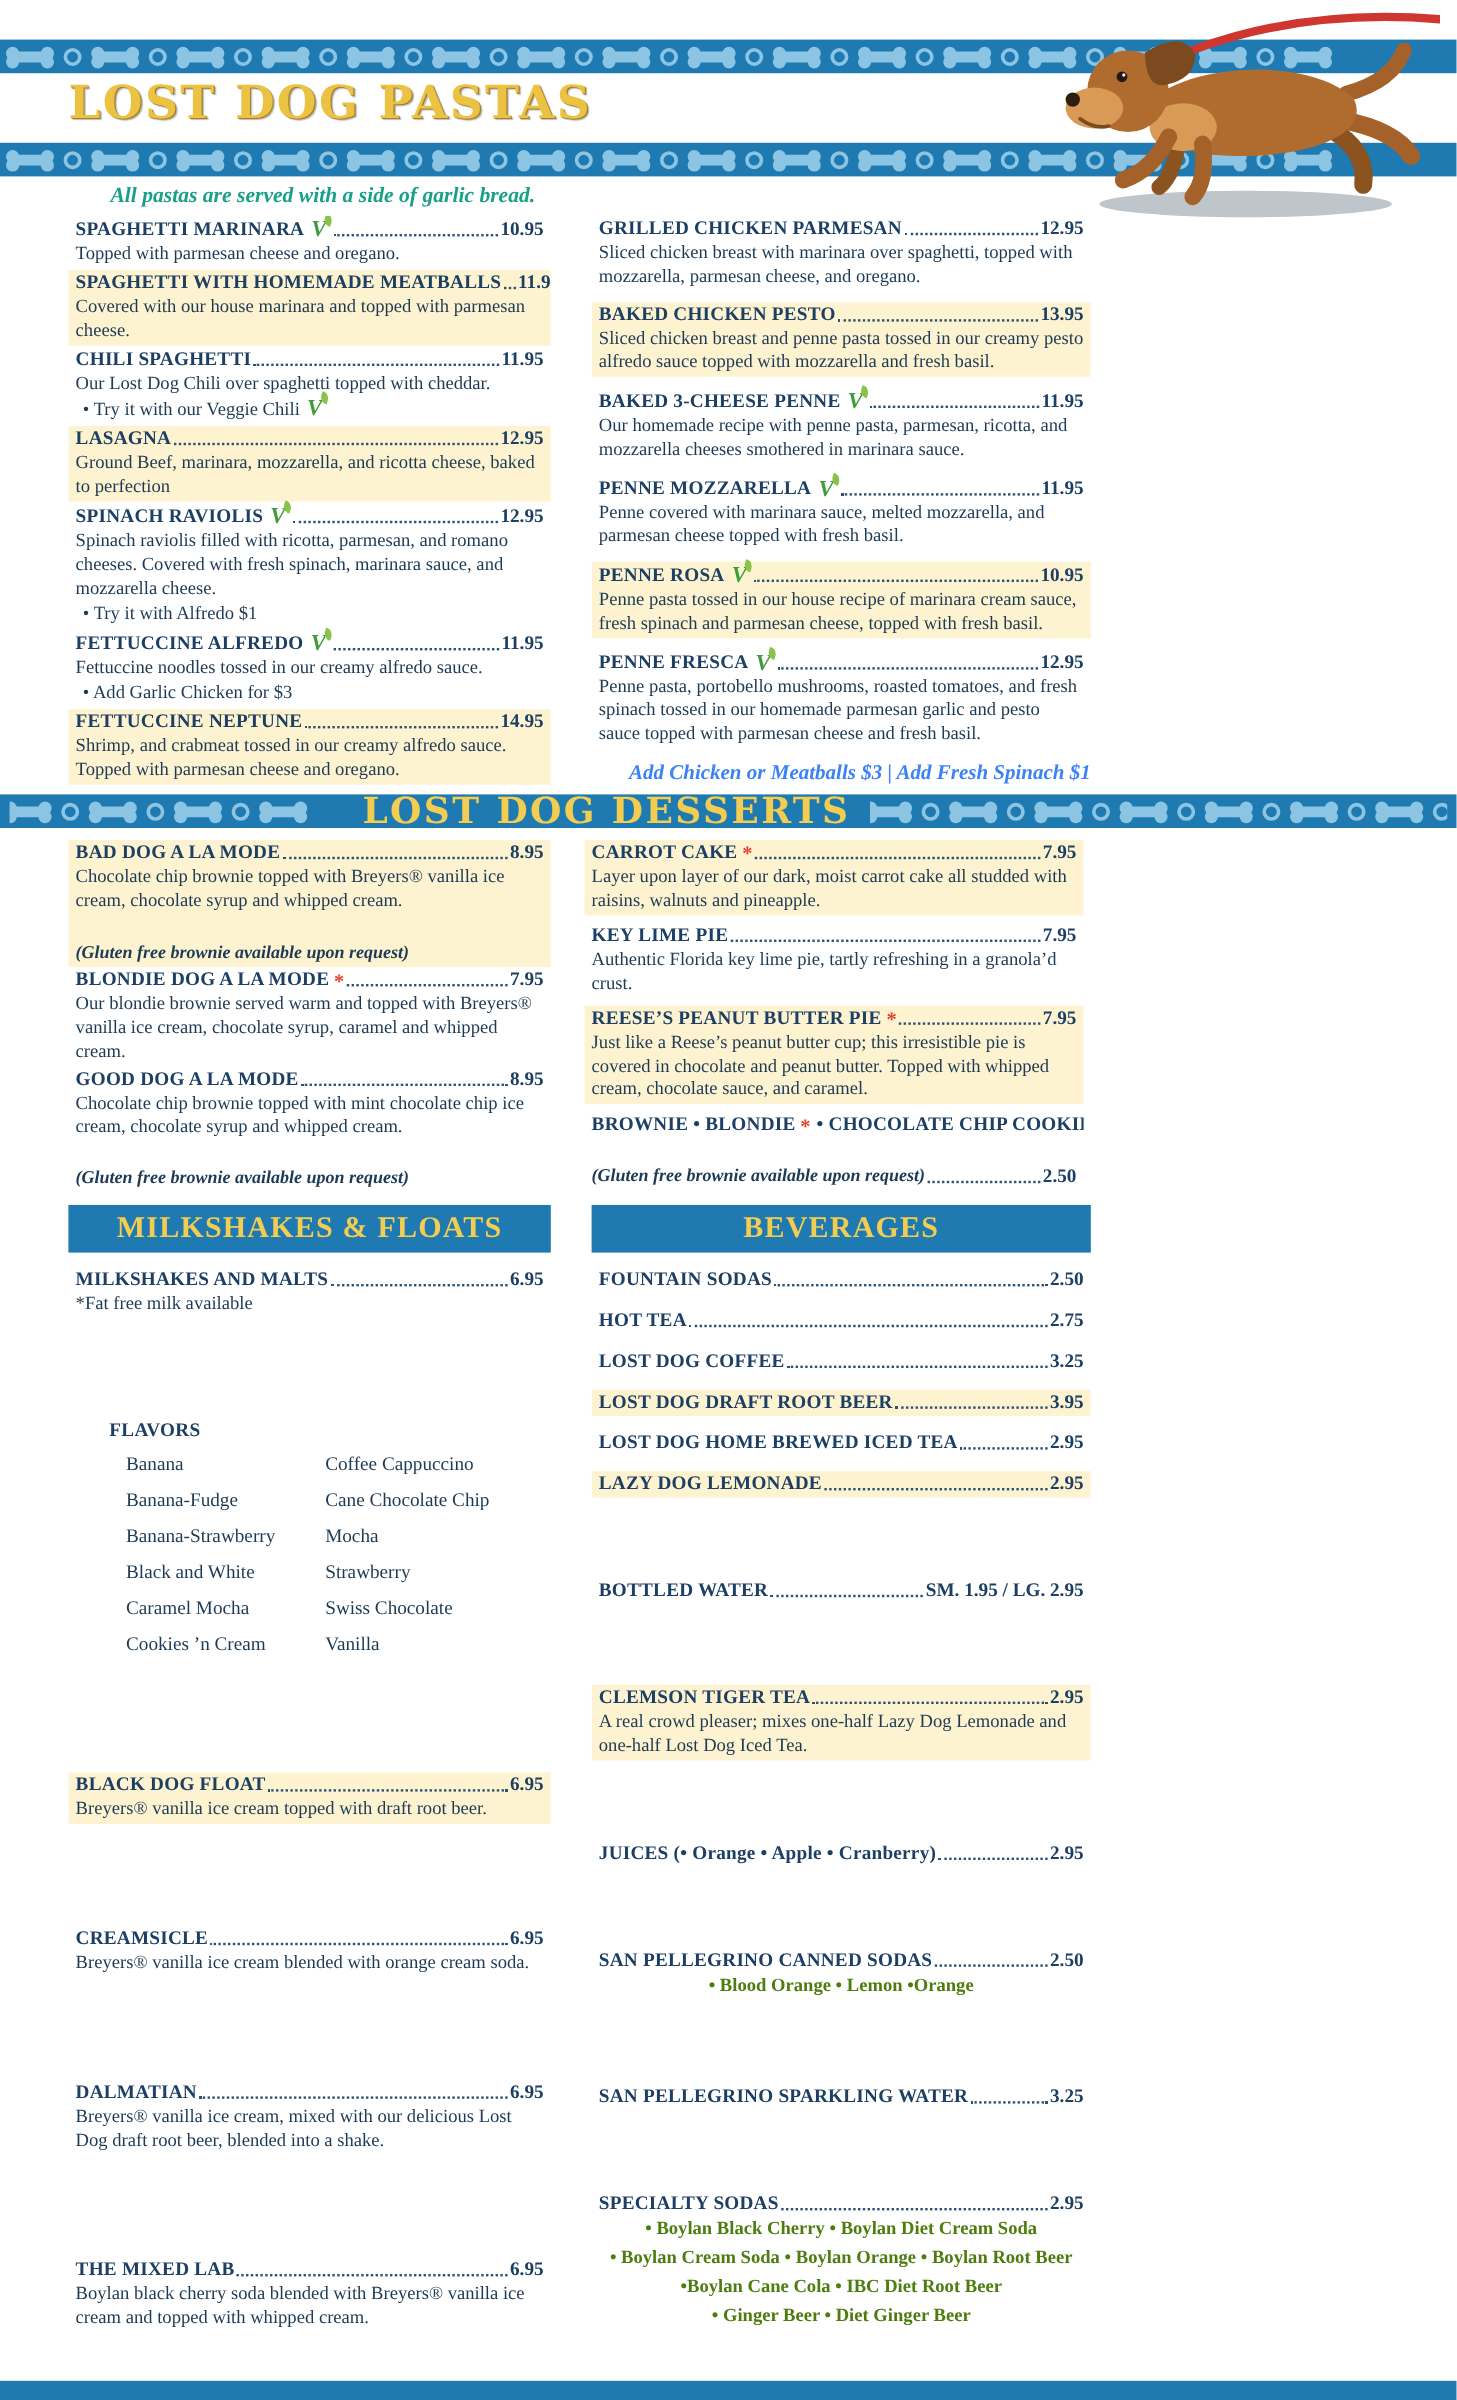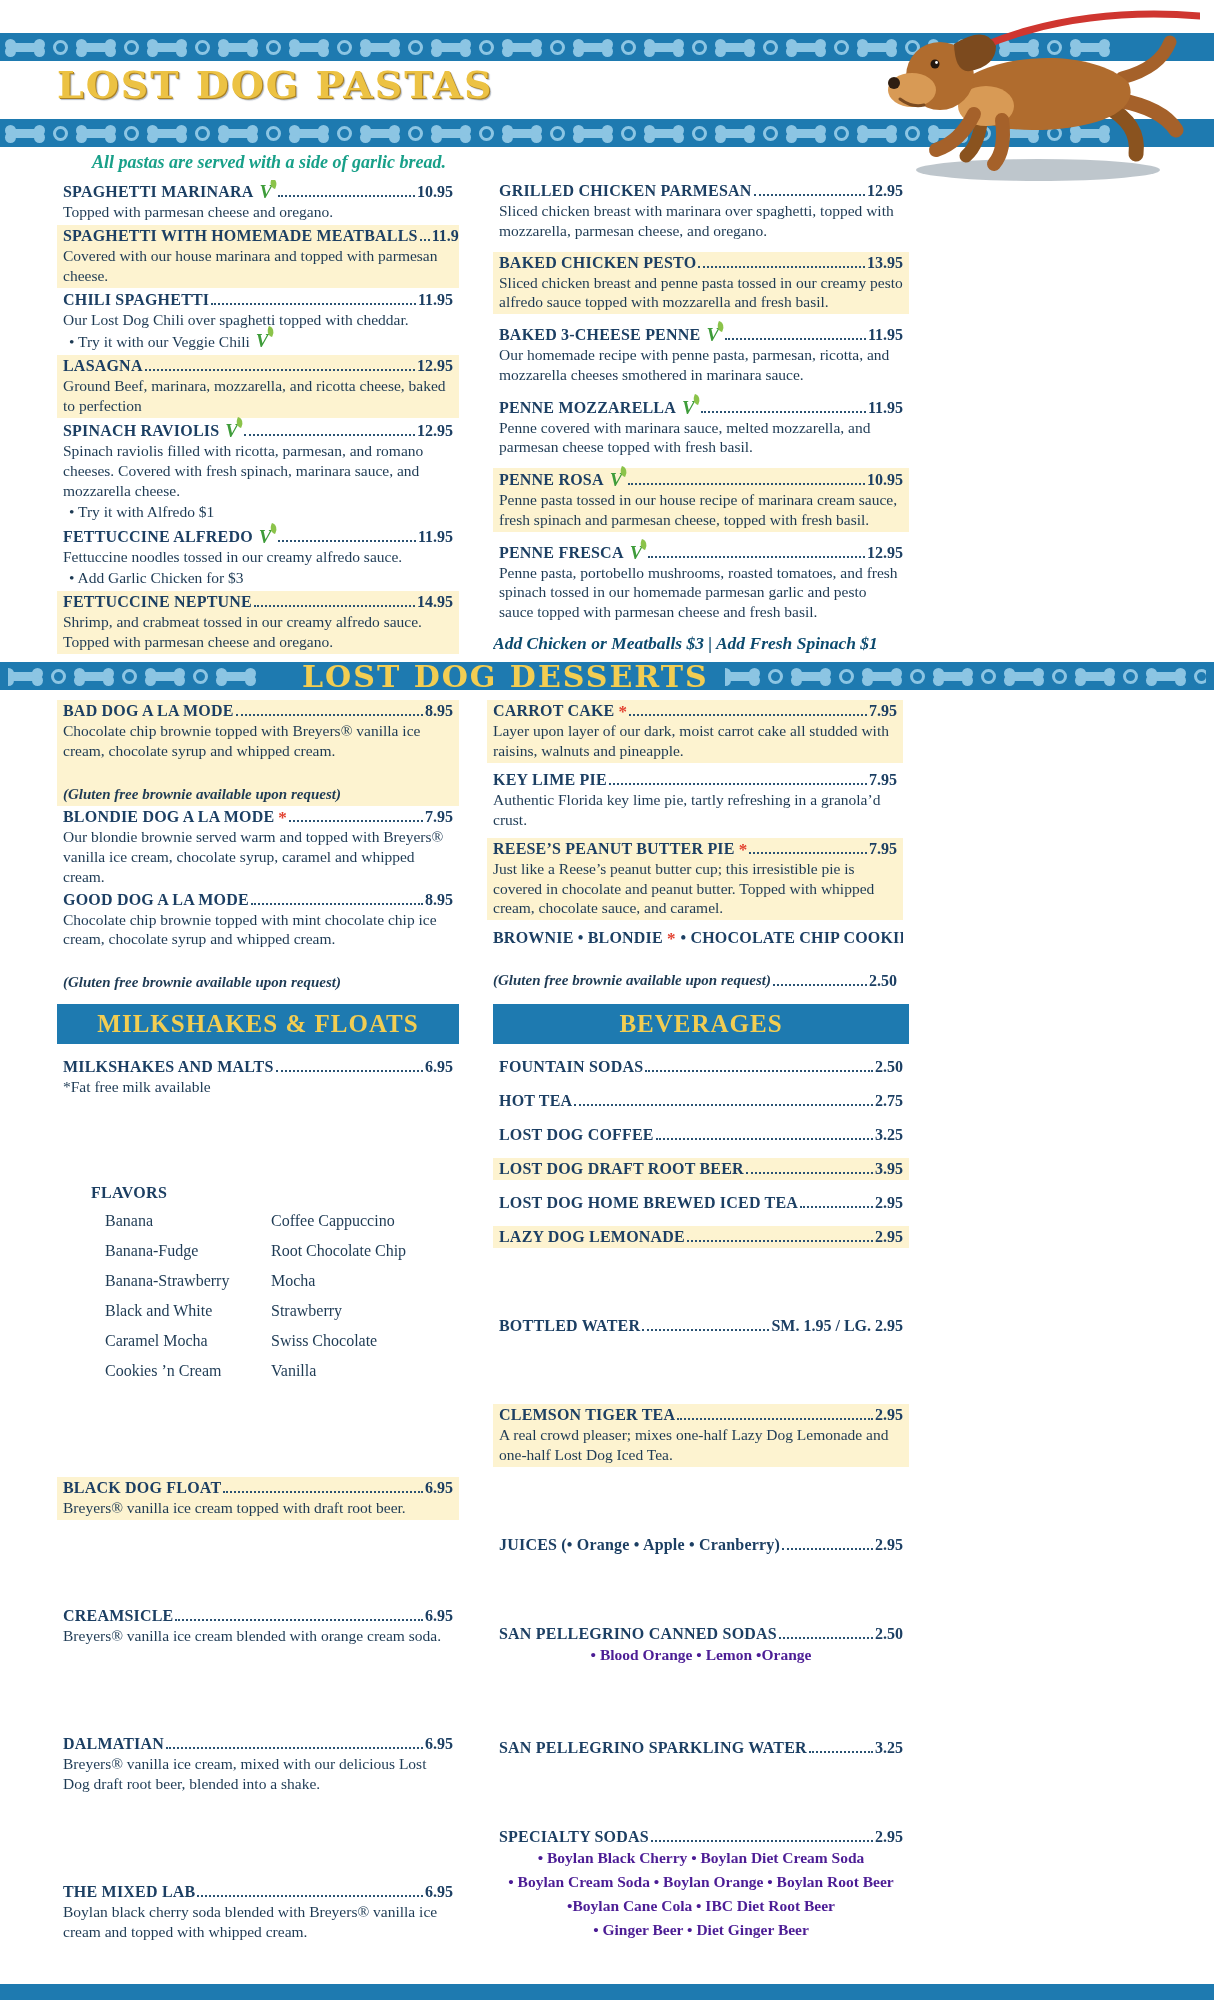--- a/index.html
+++ b/index.html
@@ -48,23 +48,23 @@
   .iname2{margin-left:5px;}
   .lead{flex:1;min-width:10px;border-bottom:2px dotted #2a5273;margin:0 2px 4px 2px;}
   .price{font-weight:bold;color:#1c3f63;font-size:16px;white-space:nowrap;}
   .desc{color:#1d3a54;font-size:15.5px;line-height:1.28;margin-top:1px;}
   .bullet{padding-left:6px;}
   .desci{font-style:italic;font-weight:bold;color:#1d3a54;font-size:15px;line-height:1.3;margin-top:24px;}
   .star{color:#e2402f;font-weight:bold;font-size:17px;margin-left:4px;line-height:1;}
   .veg{position:relative;font-style:italic;font-weight:bold;font-size:19px;line-height:1;color:#3e9c3a;margin:0 4px 0 6px;}
   .veg::after{content:"";position:absolute;right:-5px;top:-3px;width:7px;height:9px;background:#8bc34a;
               border-radius:0 80% 0 80%;transform:rotate(22deg);}
-  .subc{font-weight:bold;color:#4c1d95;font-size:15.5px;text-align:center;line-height:1.55;}
+  .subc{font-weight:bold;color:#4d7c0f;font-size:15.5px;text-align:center;line-height:1.55;}
   .nutsnote{color:#e2402f;font-style:italic;font-weight:bold;font-size:15px;text-align:center;}
-  .footnote{color:#0c4a6e;font-style:italic;font-weight:bold;font-size:17.5px;text-align:left;}
+  .footnote{color:#3b82f6;font-style:italic;font-weight:bold;font-size:17.5px;text-align:right;}
 
   
   .flav-head{font-weight:bold;color:#1c3f63;font-size:16px;margin:0 0 10px 34px;letter-spacing:.3px;}
   .flav-cols{display:flex;margin-left:48px;}
   .flav-col{display:flex;flex-direction:column;}
   .flav-col:first-child{width:166px;}
   .flav-item{color:#1d3a54;font-size:16px;margin-bottom:12px;}
 
   
   .bevgroup .item + .item{margin-top:12px;text-align:right;}
@@ -400,21 +400,21 @@
             <div class="flav-col">
               <div class="flav-item">Banana</div>
               <div class="flav-item">Banana-Fudge</div>
               <div class="flav-item">Banana-Strawberry</div>
               <div class="flav-item">Black and White</div>
               <div class="flav-item">Caramel Mocha</div>
               <div class="flav-item">Cookies ’n Cream</div>
             </div>
             <div class="flav-col">
               <div class="flav-item">Coffee Cappuccino</div>
-              <div class="flav-item">Root Chocolate Chip</div>
+              <div class="flav-item">Cane Chocolate Chip</div>
               <div class="flav-item">Mocha</div>
               <div class="flav-item">Strawberry</div>
               <div class="flav-item">Swiss Chocolate</div>
               <div class="flav-item">Vanilla</div>
             </div>
           </div>
         </div>
         <div class="item hl">
           <div class="line">
             <span class="iname">BLACK DOG FLOAT</span>

